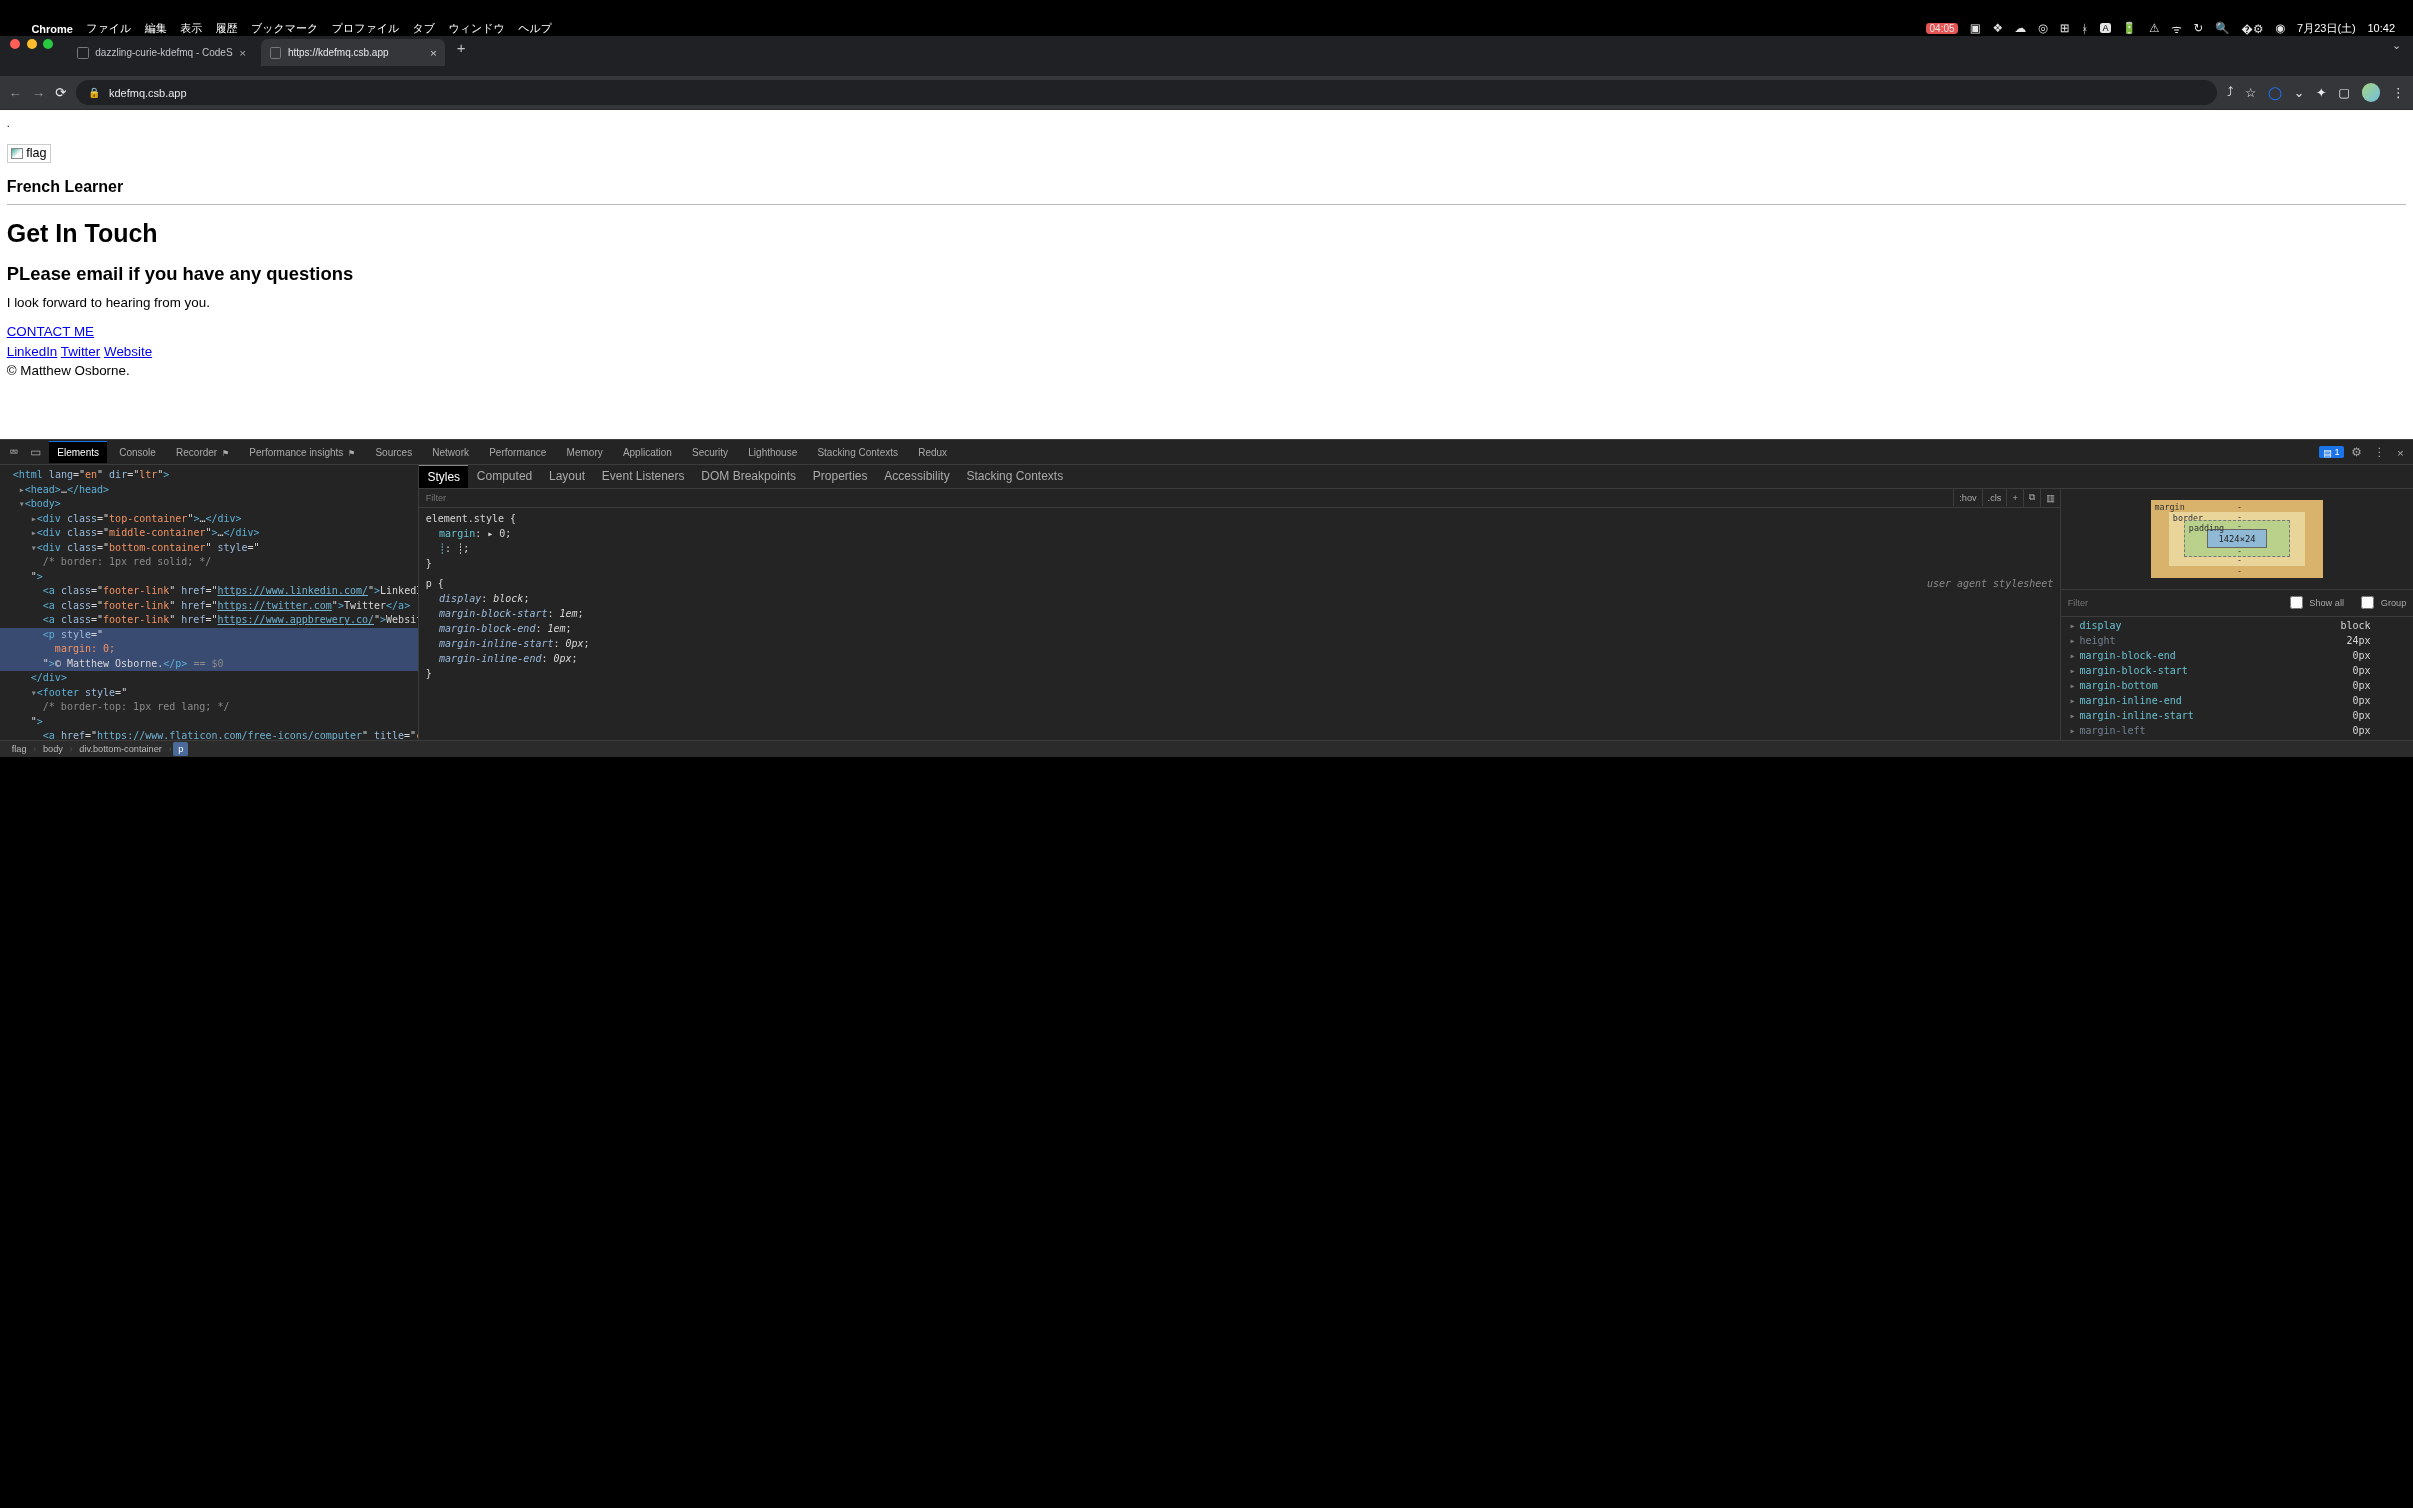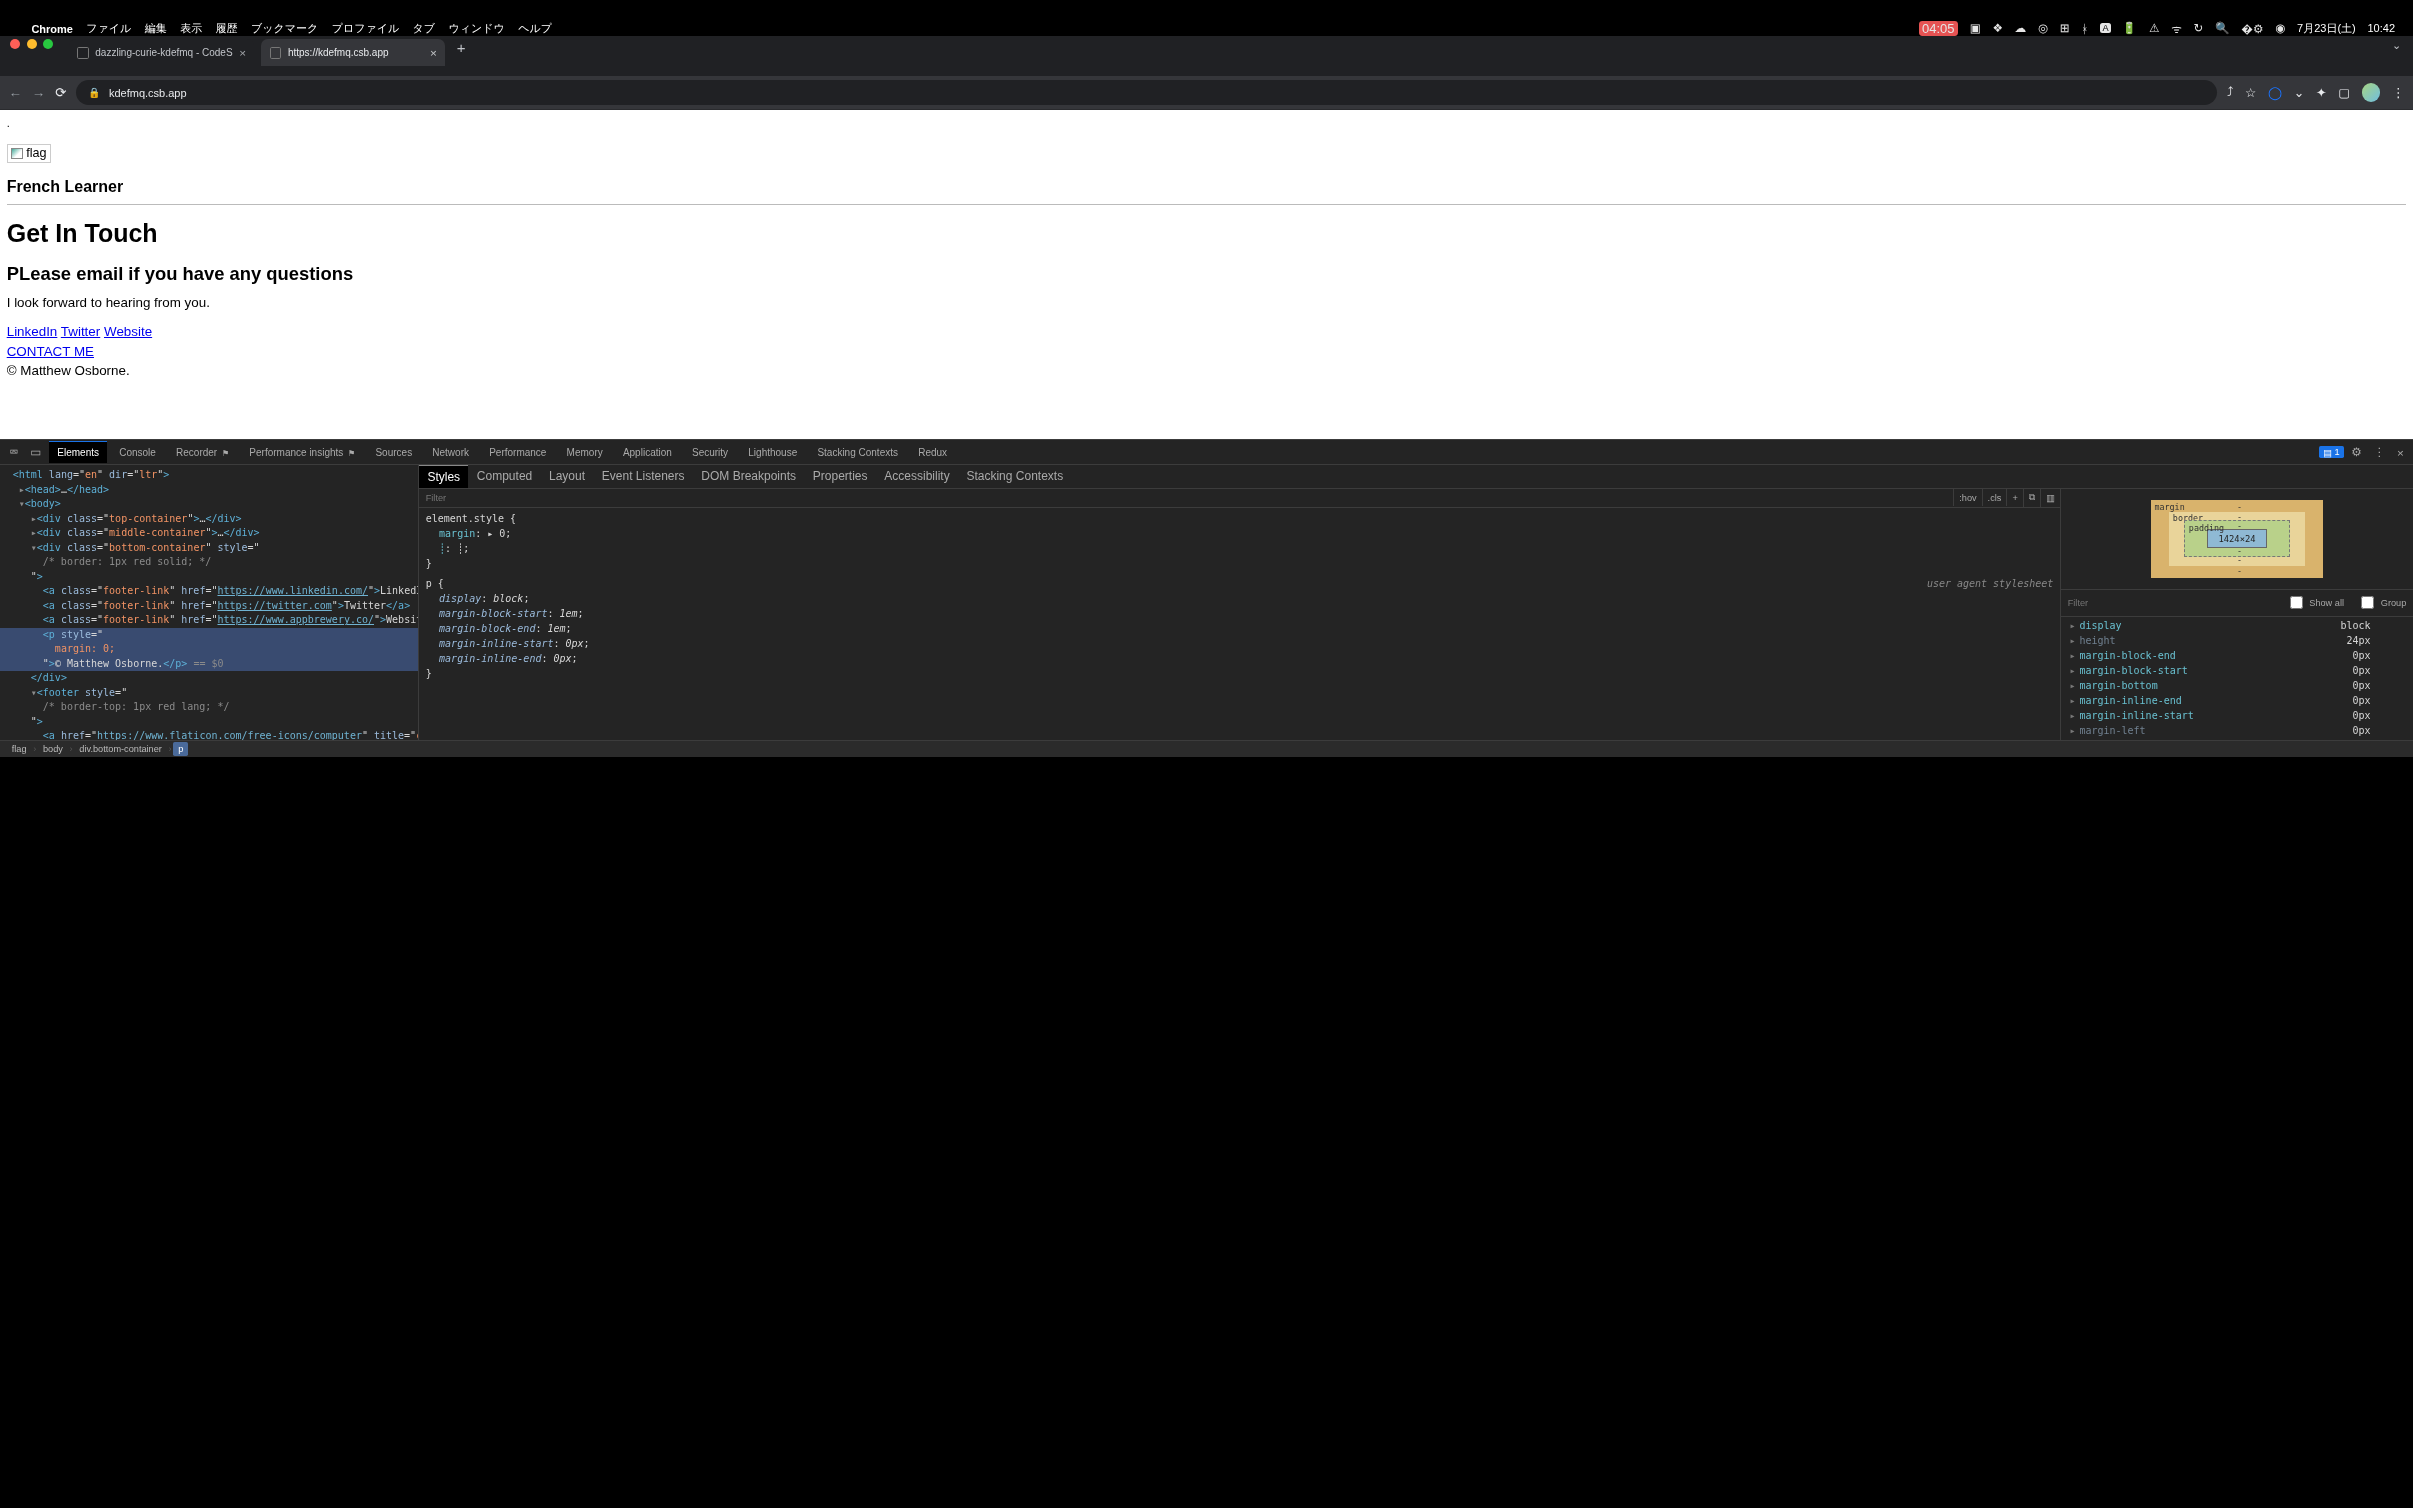--- a/index.html
+++ b/index.html
@@ -216,21 +216,21 @@
     <span>編集</span>
     <span>表示</span>
     <span>履歴</span>
     <span>ブックマーク</span>
     <span>プロファイル</span>
     <span>タブ</span>
     <span>ウィンドウ</span>
     <span>ヘルプ</span>
   </div>
   <div class="right">
-    <span class="mb-icon" style="background:#ff5c5c;border-radius:3.4px;padding:0 3.4px;font-size:13px;margin-left:12px;">04:05</span>
+    <span class="mb-icon" style="background:#ff5c5c;border-radius:3.4px;padding:0 3.4px;font-size:10px;margin-left:12px;">04:05</span>
     <span class="mb-icon">▣</span>
     <span class="mb-icon">❖</span>
     <span class="mb-icon">☁</span>
     <span class="mb-icon">◎</span>
     <span class="mb-icon">⊞</span>
     <span class="mb-icon">ᚼ</span>
     <span class="mb-icon" style="background:#fff;color:#000;padding:0 2.5px;border-radius:2.5px;font-size:9.2px;">A</span>
     <span class="mb-icon">🔋</span>
     <span class="mb-icon">⚠︎</span>
     <span class="mb-icon">ᯤ</span>
@@ -289,26 +289,26 @@
       <div>.</div>
       <div class="broken-img">
         <span class="ico"></span>
         <span>flag</span>
       </div>
       <h3 class="fl">French Learner</h3>
       <hr>
       <h1 class="git">Get In Touch</h1>
       <h2 class="sub">PLease email if you have any questions</h2>
       <p class="look">I look forward to hearing from you.</p>
+      <div class="linkrow"><a href="#">CONTACT ME</a></div>
       <div class="linkrow">
         <a href="#">LinkedIn</a>
         <a href="#">Twitter</a>
         <a href="#">Website</a>
       </div>
-      <div class="linkrow"><a href="#">CONTACT ME</a></div>
       <p class="copy">© Matthew Osborne.</p>
     </div>
   </div>
 
   <div class="devtools">
     <div class="dt-top">
       <span class="tbtn">⮹</span>
       <span class="tbtn">▭</span>
       <span class="tool active">Elements</span>
       <span class="tool">Console</span>

